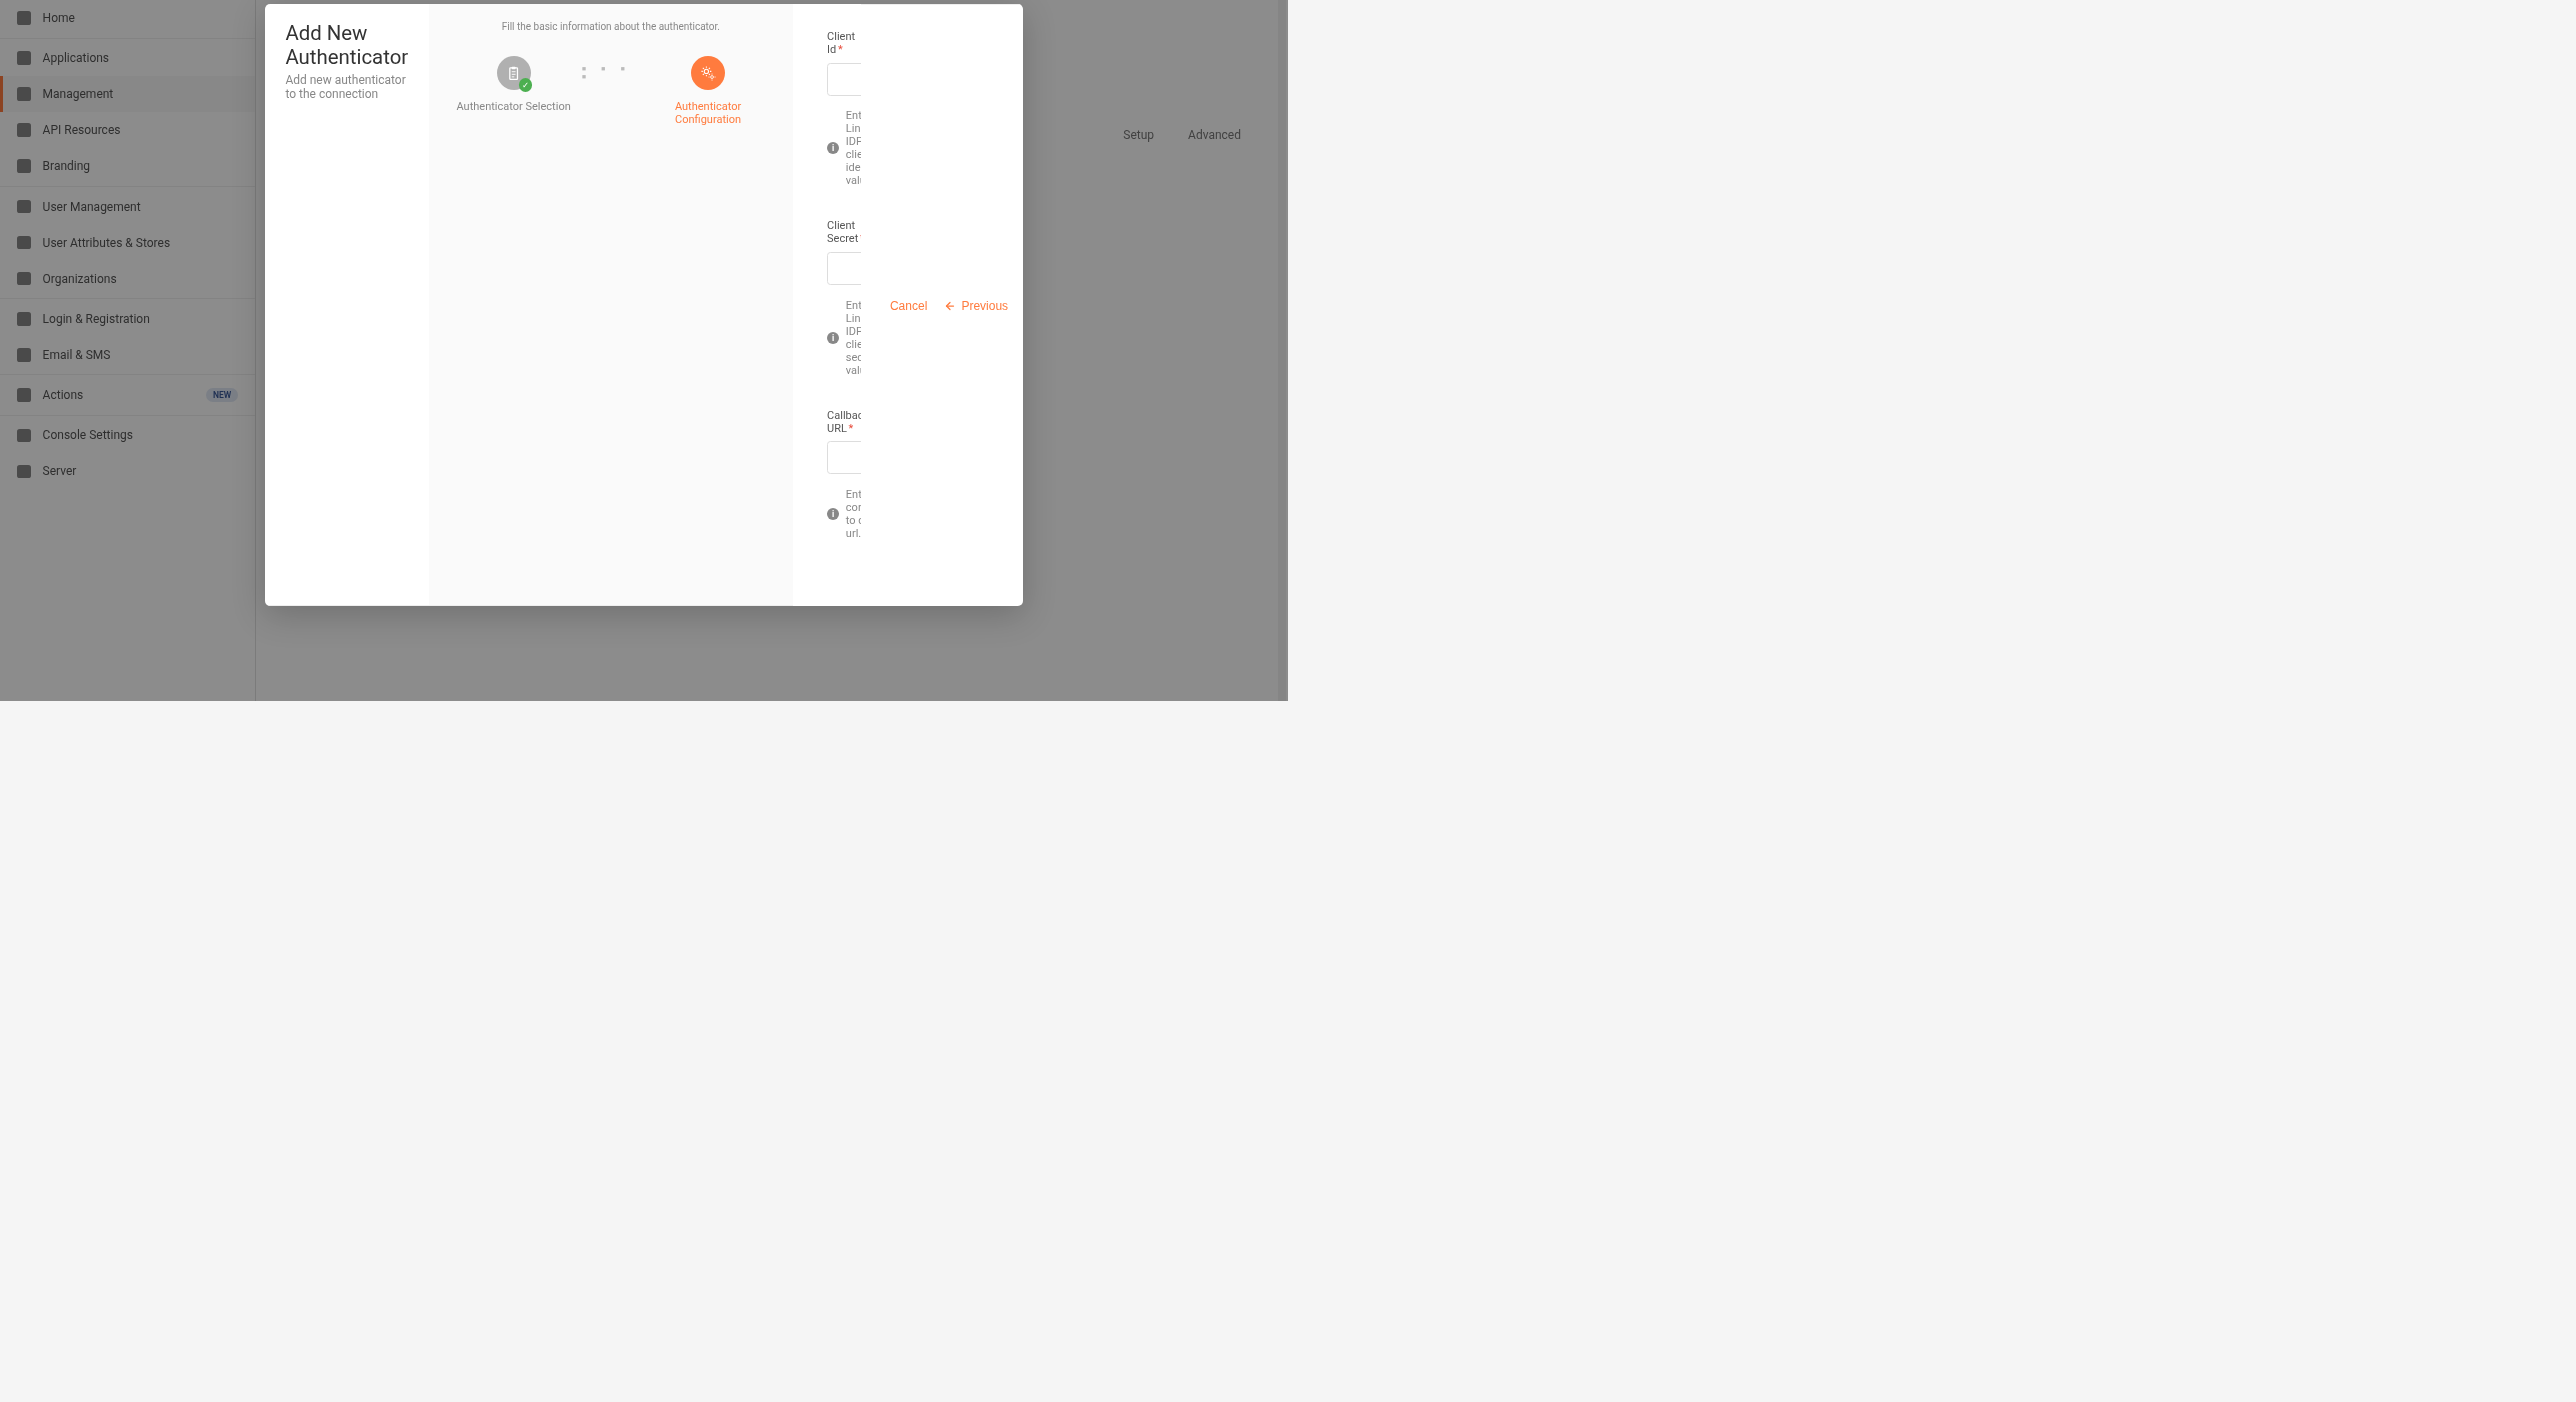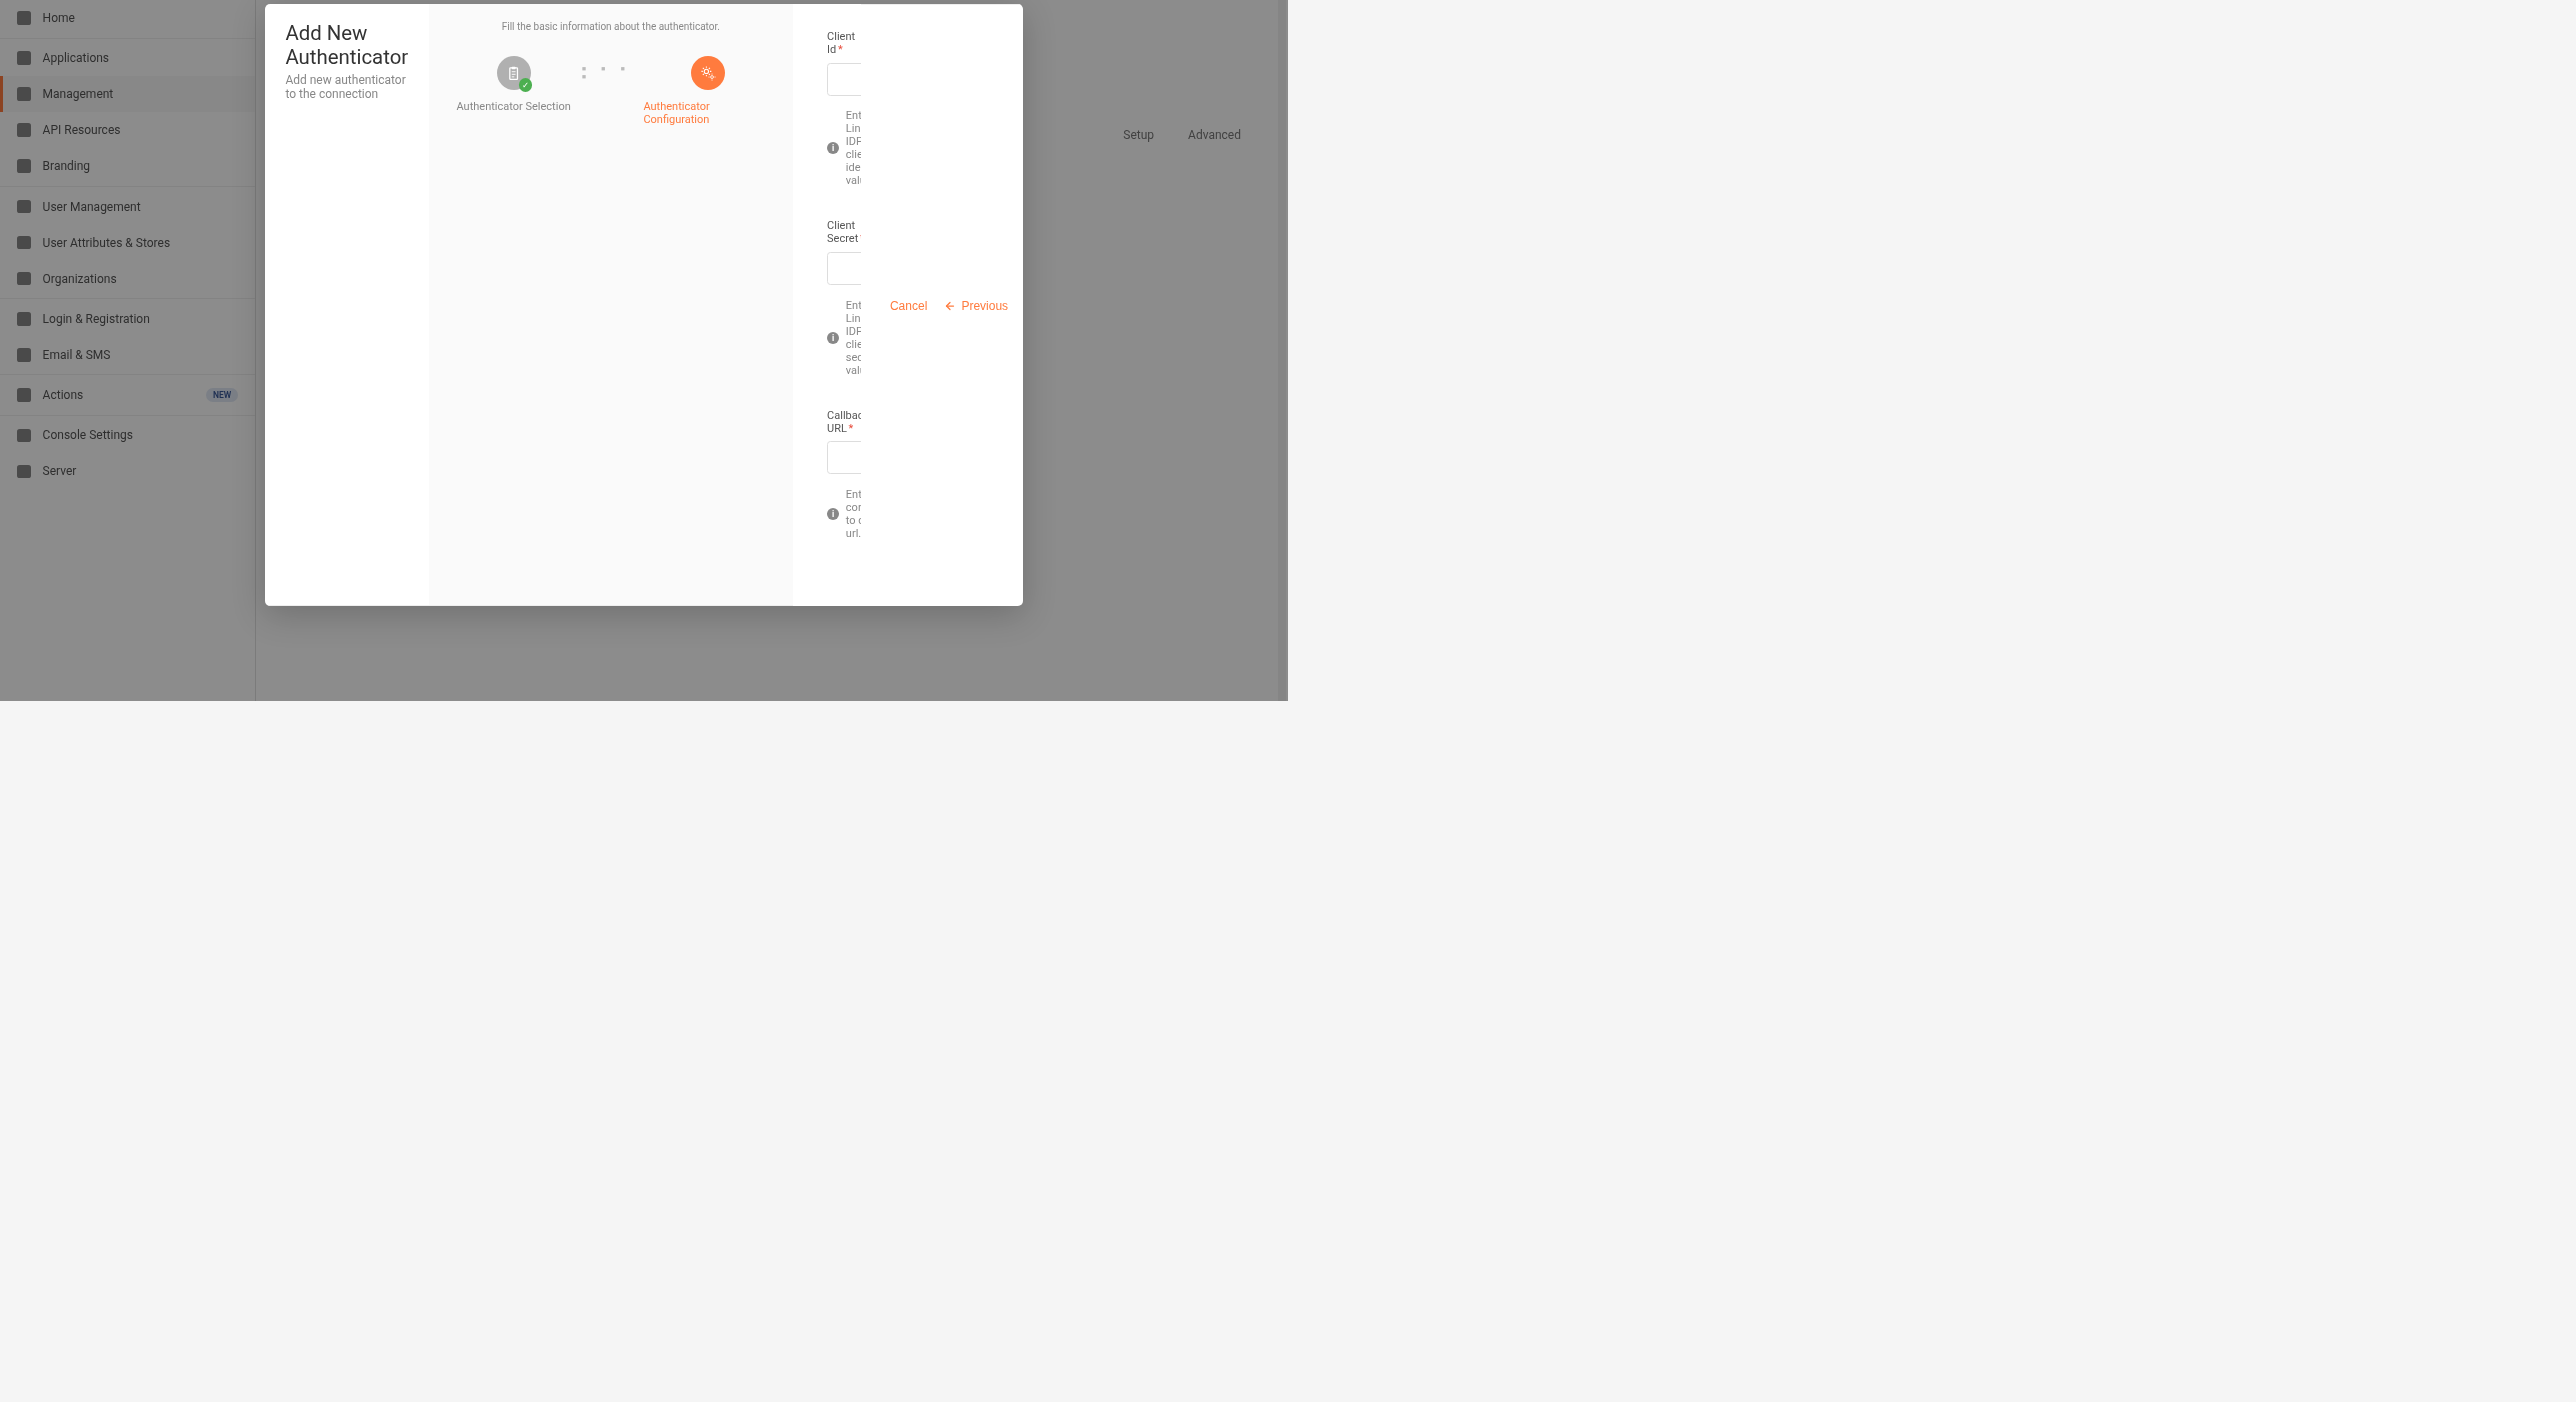--- a/index.html
+++ b/index.html
@@ -167,20 +167,21 @@
       align-items: center;
       justify-content: center;
       color: #fff;
       font-size: 8.5px;
     }
     .step-circle.active {
       background: #ff7b3e;
     }
     .step-label {
       font-size: 11px;
+      text-align: center;
     }
     .step.done .step-label { color: #888; }
     .step.active .step-label { color: #ff7b3e; }
     .step-connector {
       display: flex;
       align-items: center;
       color: #bbb;
       font-size: 6.8px;
       letter-spacing: 6.8px;
       height: 34px;

